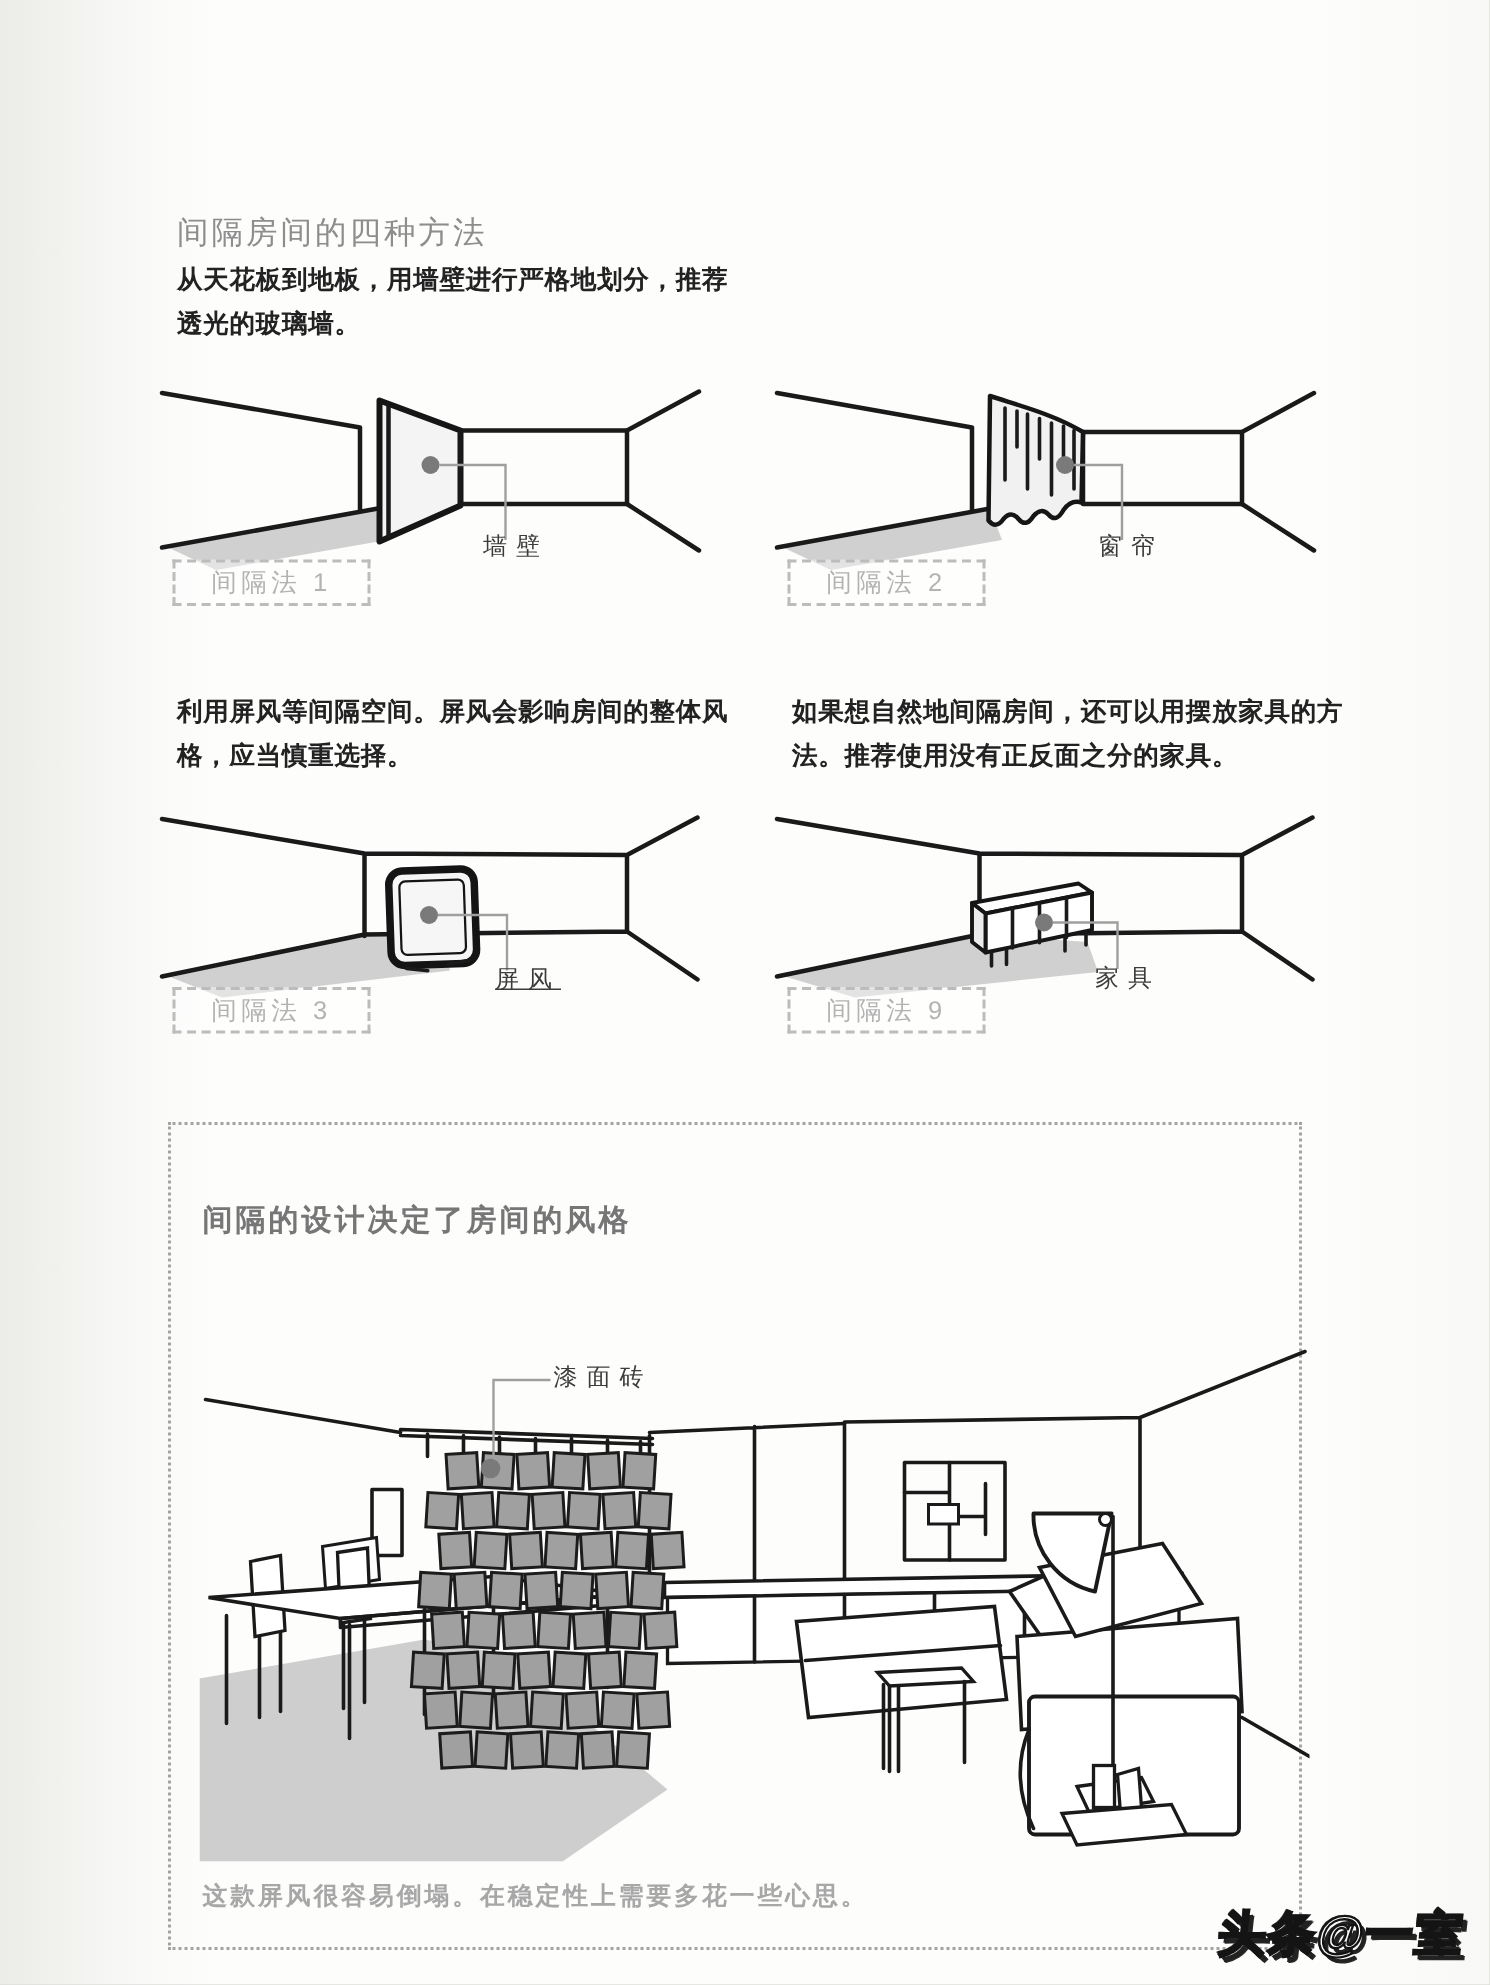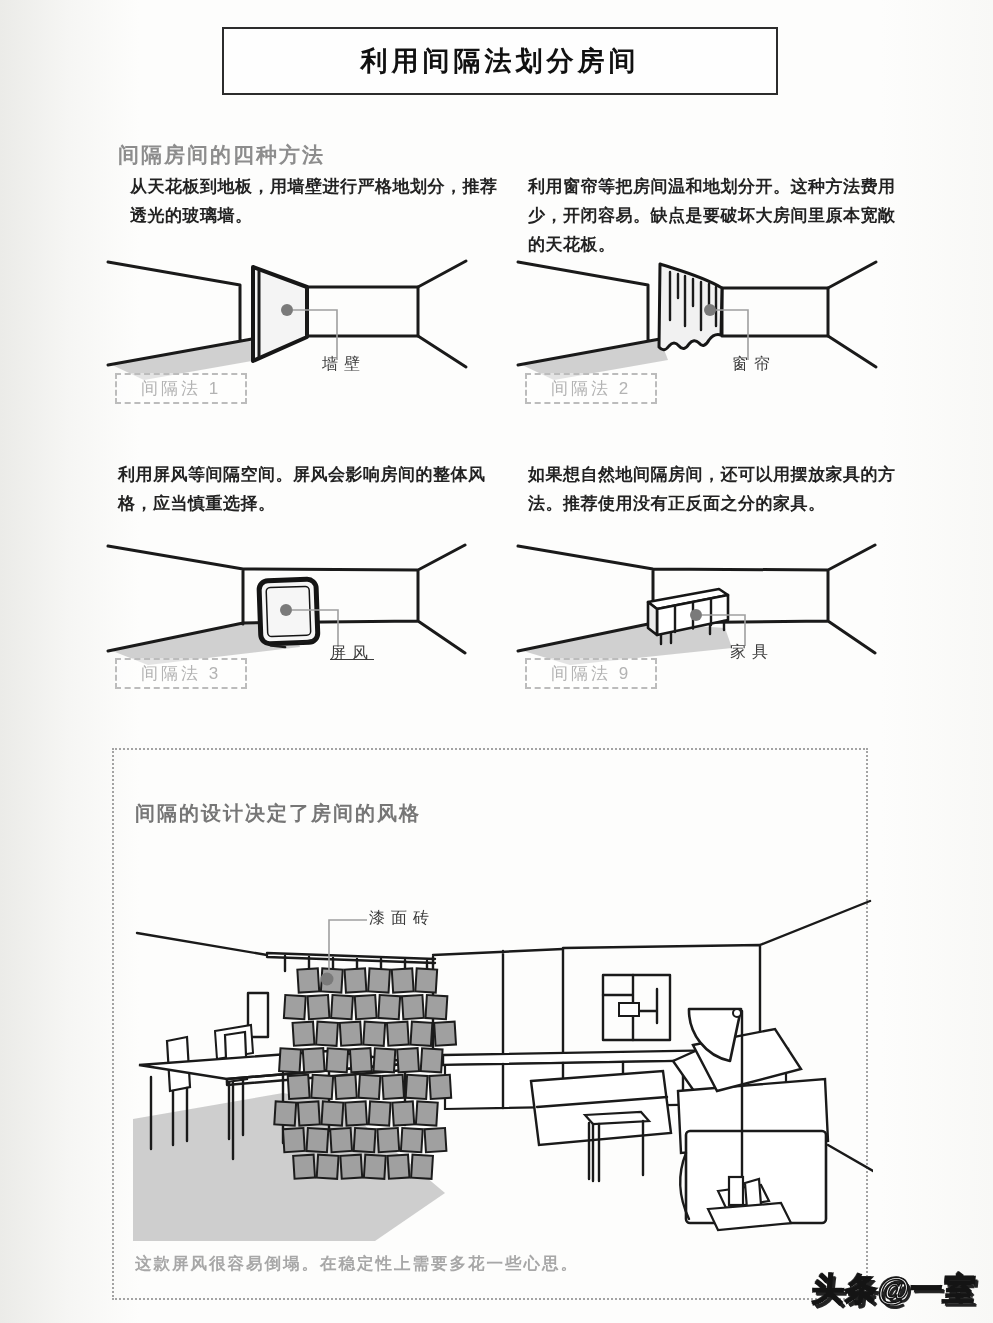--- a/index.html
+++ b/index.html
@@ -7,23 +7,23 @@
     position:relative;width:993px;height:1323px;margin:0 auto;
     background:linear-gradient(90deg,#ebebe8 0px,#f6f6f4 70px,#fdfdfc 140px,#fdfdfc 880px,#f8f8f6 993px);
     font-family:"Liberation Sans","DejaVu Sans",sans-serif;color:#1f1f1f;overflow:hidden;
   }
   .abs{position:absolute;}
   .title-box{
     left:222px;top:27px;width:552px;height:64px;border:2px solid #2c2c2c;background:#fefefe;
     display:flex;align-items:center;justify-content:center;
     font-size:27px;font-weight:bold;letter-spacing:4px;color:#111;
   }
-  .sec-heading{left:118px;top:141px;font-size:21px;color:#8d8d8d;font-weight:700;letter-spacing:2px;}
+  .sec-heading{left:118px;top:141px;font-size:21px;color:#8d8d8d;font-weight:400;letter-spacing:2px;}
   .para{font-size:17px;font-weight:700;line-height:1.72;letter-spacing:.5px;color:#222;}
-  .para1{left:118px;top:172px;width:376px;margin-left:12px;}
+  .para1{left:118px;top:172px;width:376px;}
   .para2{left:528px;top:172px;width:384px;}
   .para3{left:118px;top:460px;width:376px;}
   .para4{left:528px;top:460px;width:384px;}
   .panel{width:380px;height:170px;}
   .panel svg{width:100%;height:100%;display:block;}
   .p1{left:100px;top:248px;} .p2{left:510px;top:248px;}
   .p3{left:100px;top:533px;} .p4{left:510px;top:533px;}
   .ln{stroke:#1a1a1a;stroke-width:3;fill:none;stroke-linecap:round;stroke-linejoin:round;}
   .ln2{stroke:#1a1a1a;stroke-width:2.4;fill:none;stroke-linecap:round;stroke-linejoin:round;}
   .callout{stroke:#9f9f9f;stroke-width:1.6;fill:none;}
@@ -45,28 +45,24 @@
     color:#ffffff;-webkit-text-stroke:1.6px #141414;
     text-shadow:3px 3px 0 #222,4px 4px 0 #2a2a2a,-1px -1px 0 #444;
     transform:skewX(-6deg);white-space:nowrap;
   }
 </style>
 </head>
 <body>
 
 <div class="page">
 
-  <div class="abs title-box">
-    <span>利用间隔法划分房间</span>
-  </div>
 
   <div class="abs sec-heading">间隔房间的四种方法</div>
 
   <div class="abs para para1">从天花板到地板，用墙壁进行严格地划分，推荐透光的玻璃墙。</div>
-  <div class="abs para para2">利用窗帘等把房间温和地划分开。这种方法费用少，开闭容易。缺点是要破坏大房间里原本宽敞的天花板。</div>
   <div class="abs para para3">利用屏风等间隔空间。屏风会影响房间的整体风格，应当慎重选择。</div>
   <div class="abs para para4">如果想自然地间隔房间，还可以用摆放家具的方法。推荐使用没有正反面之分的家具。</div>
 
   <div class="abs panel p1">
     <svg viewBox="0 0 380 170">
       <polygon points="10,116 150,91 158,112 44,132" fill="#c8c8c8" opacity="0.85"></polygon>
       <path class="ln" d="M8,14 L140,37 M140,37 L140,92 M8,117 L152,91"></path>
       <polygon points="153,19 207,39 207,89 153,113" fill="#f4f4f4" stroke="#161616" stroke-width="4" stroke-linejoin="round"></polygon>
       <path class="ln" stroke-width="1.5" d="M159,23 L159,109"></path>
       <rect x="207" y="39" width="111" height="49" fill="none" class="ln"></rect>

